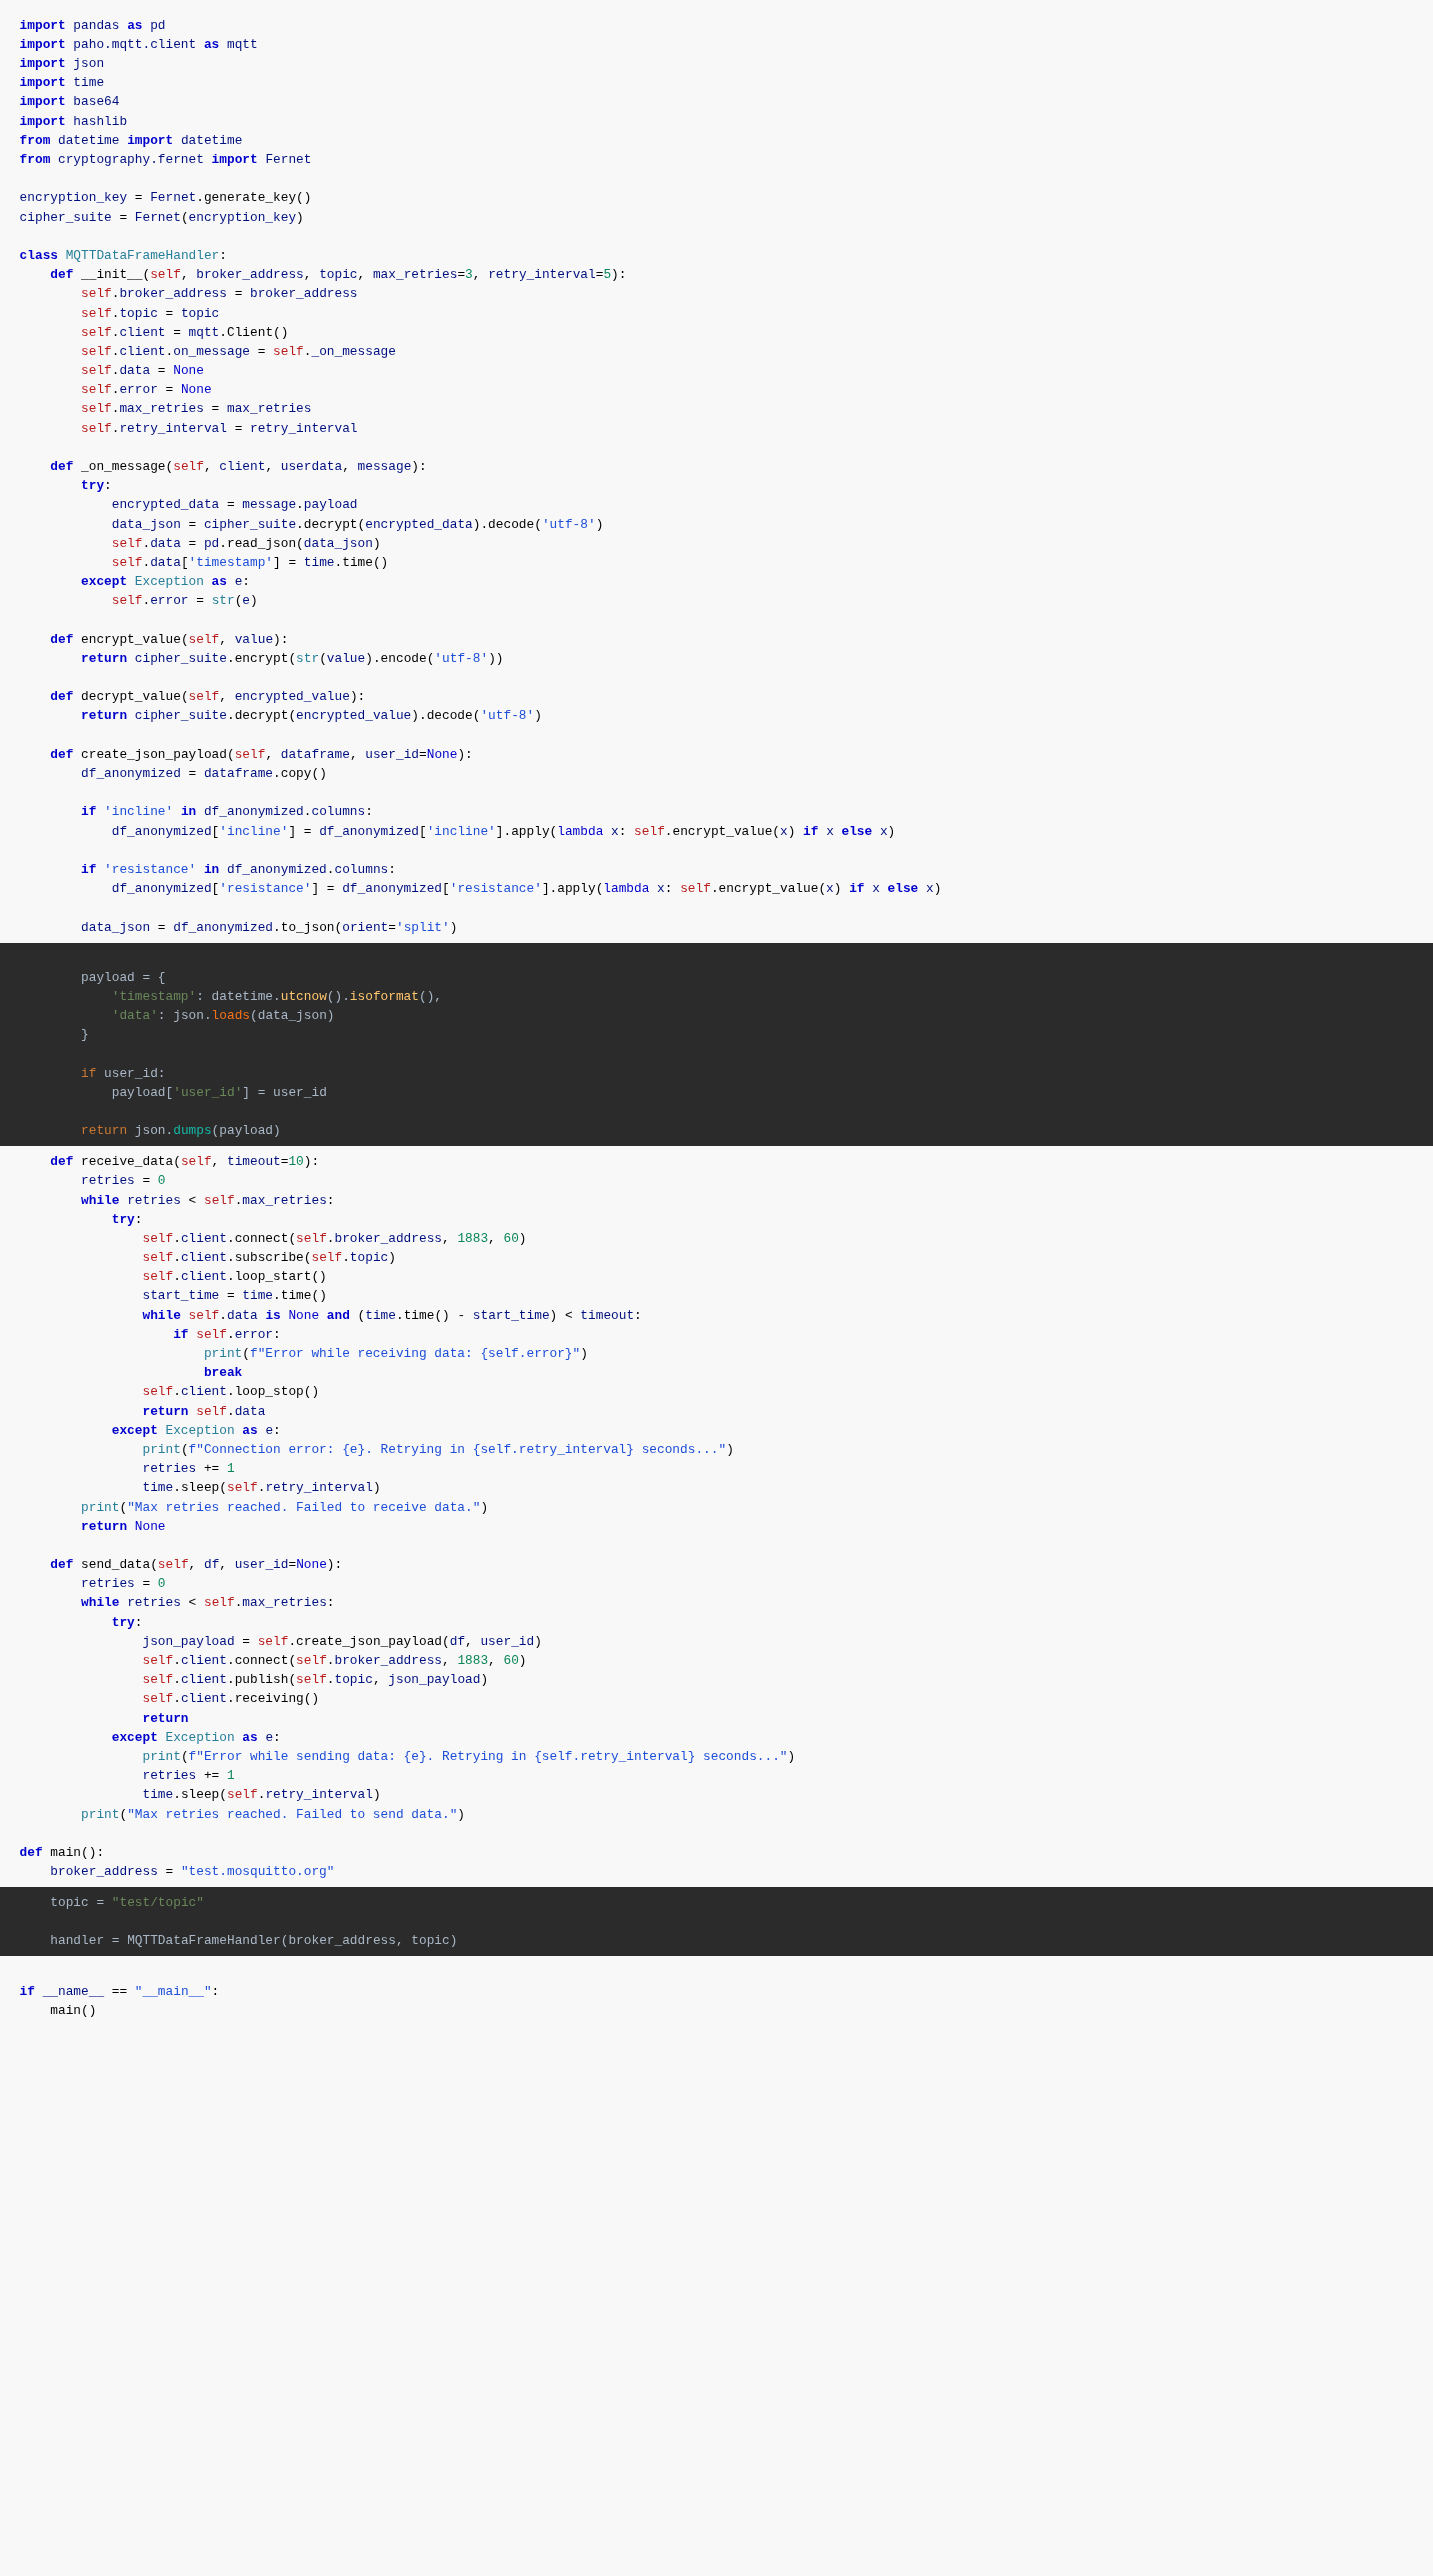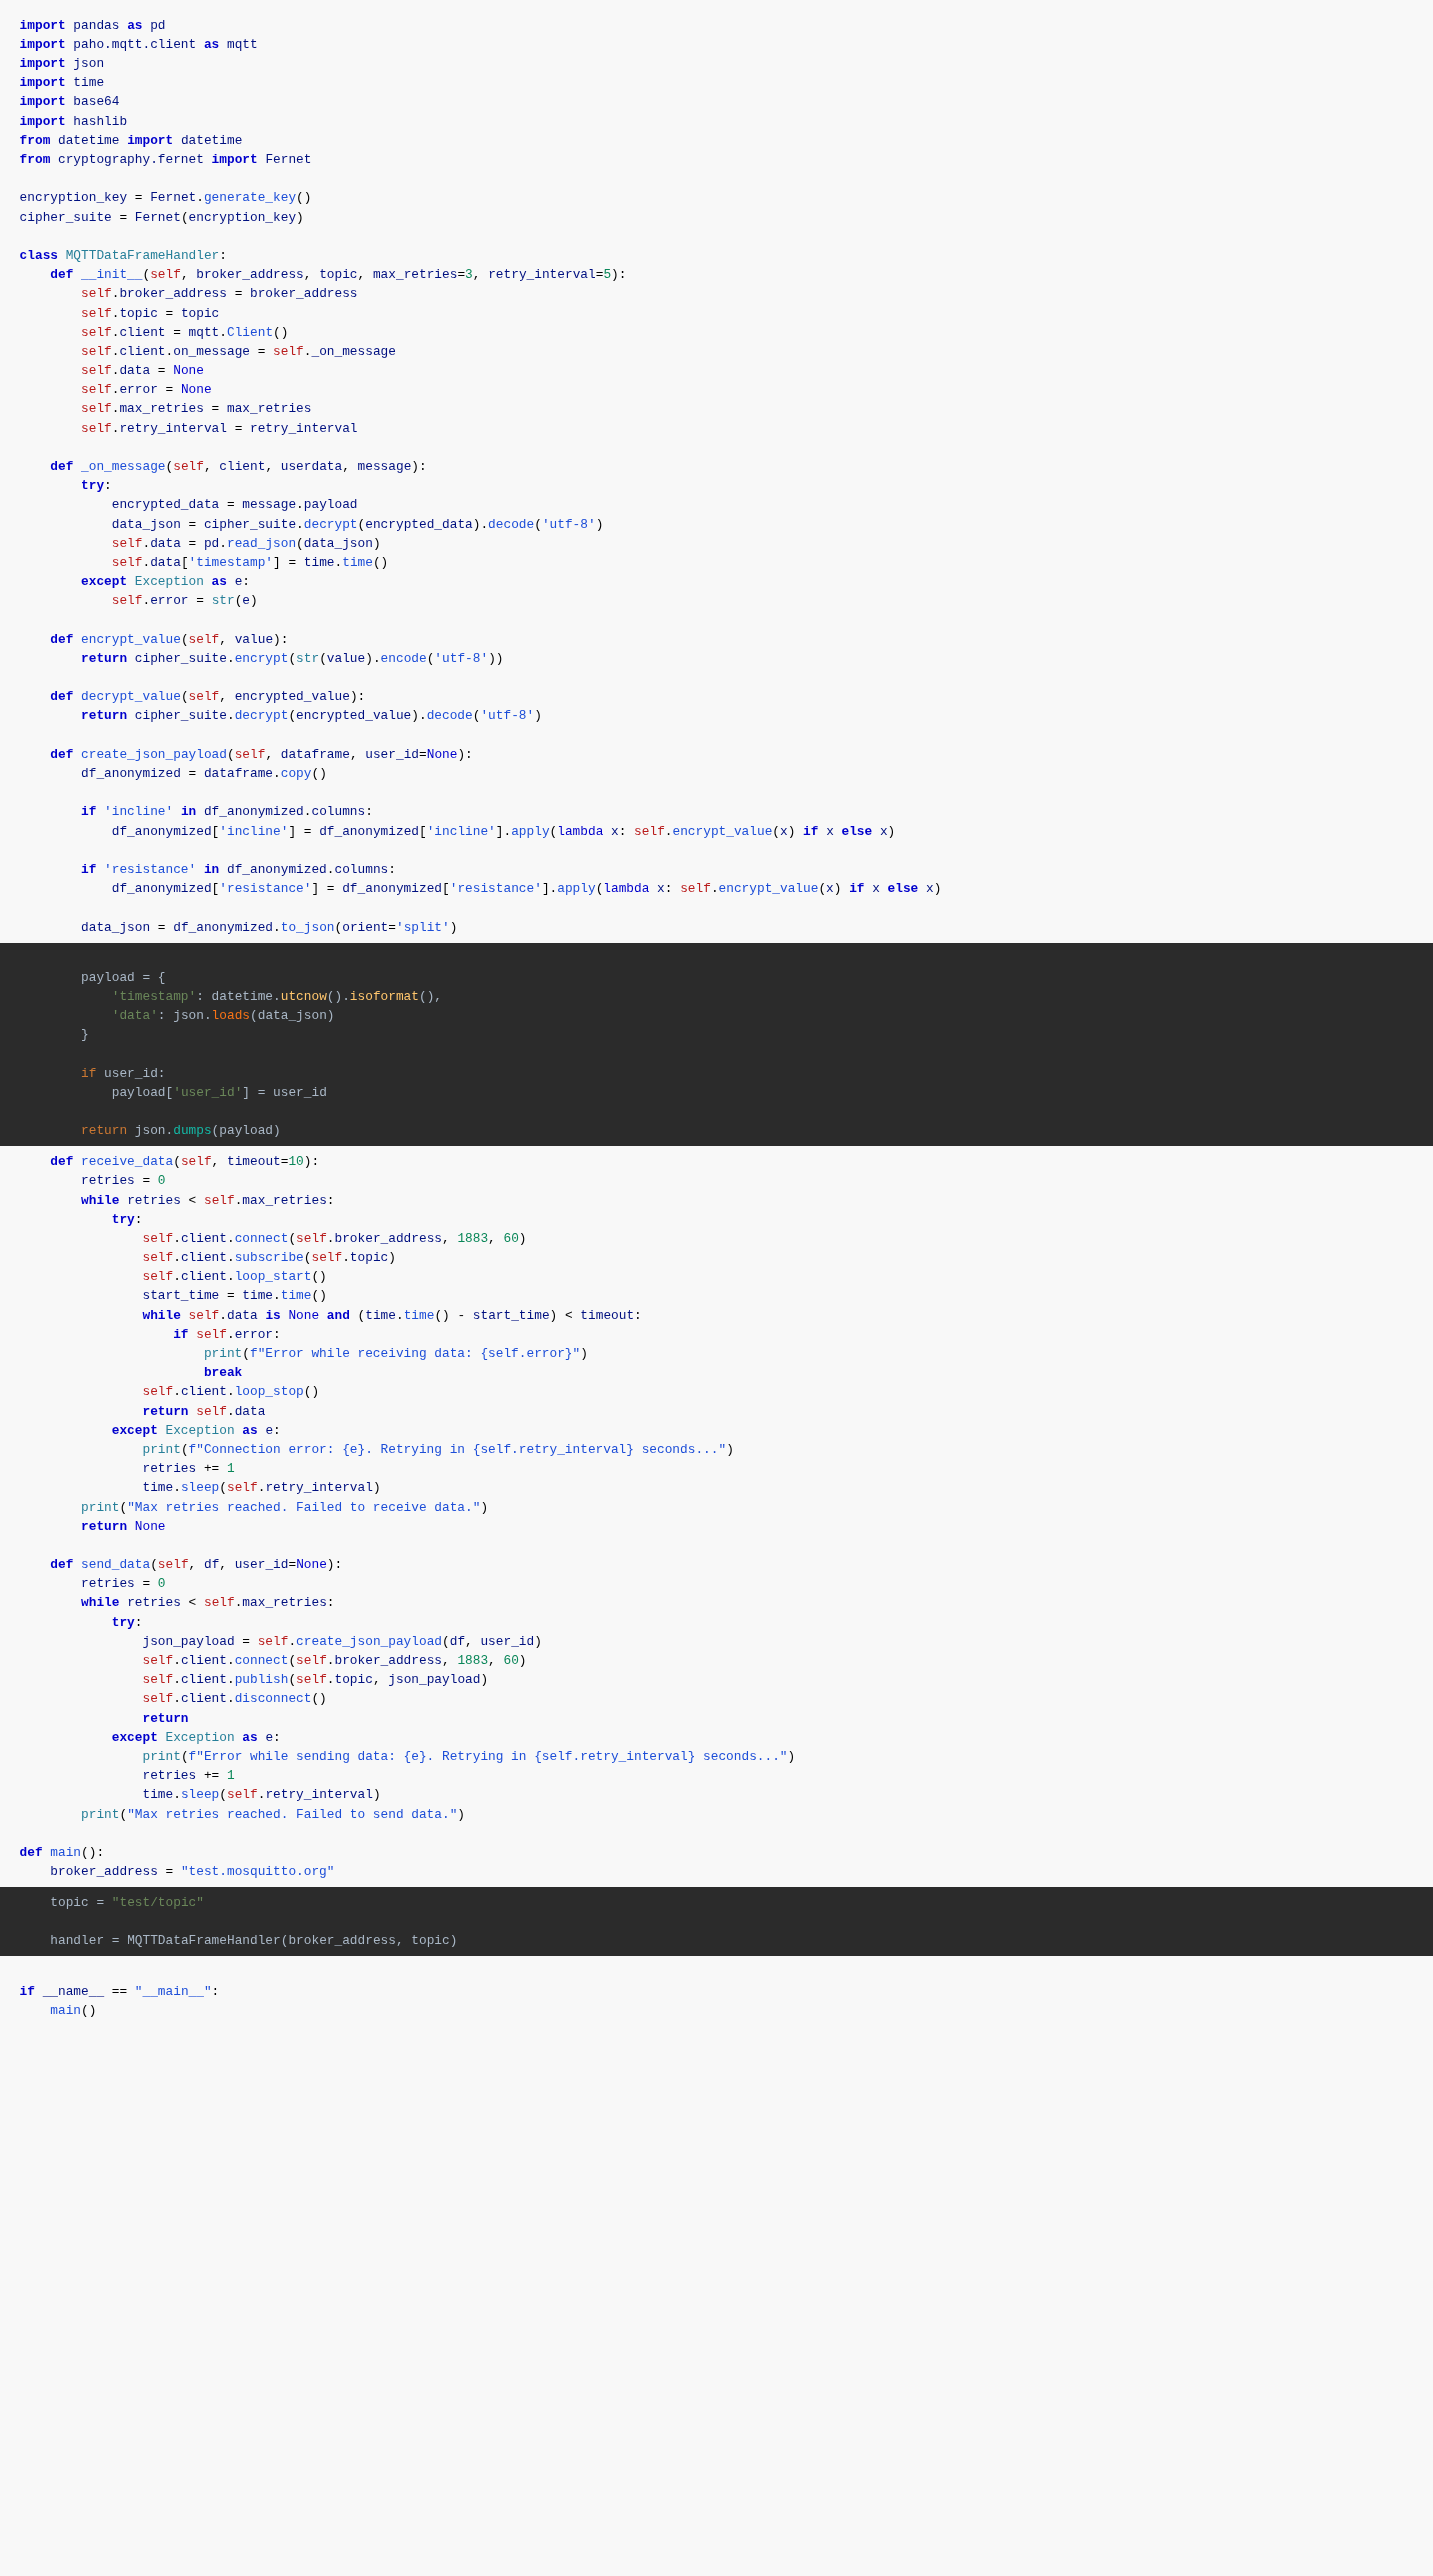--- a/index.html
+++ b/index.html
@@ -33,21 +33,21 @@
       padding: 5.9px 19.6px;
       white-space: pre;
       font-family: 'Courier New', Courier, monospace;
       font-size: 12.8px;
       line-height: 1.5;
       color: #a9b7c6;
     }
     
     .kw { color: #0000cc; font-weight: bold; text-align: center; } 
     .cls { color: #267f99; } 
-    .fn { color: #1d4ed8; } 
+    .fn { color: #000000; } 
     .str { color: #1d4ed8; } 
     .num { color: #098658; } 
     .param { color: #001080; } 
     .self-kw { color: #b91c1c; } 
     .builtin { color: #267f99; } 
     .op { color: #000; } 
     .punct { color: #000; } 
     .none-kw { color: #0000cc; } 
     .lambda-kw { color: #0000cc; }
     
@@ -144,21 +144,21 @@
         <span class="builtin">print</span><span class="punct">(</span><span class="str">"Max retries reached. Failed to receive data."</span><span class="punct">)</span>
         <span class="kw">return</span> <span class="none-kw">None</span>
 
     <span class="kw">def</span> <span class="fn">send_data</span><span class="punct">(</span><span class="self-kw">self</span><span class="punct">,</span> <span class="param">df</span><span class="punct">,</span> <span class="param">user_id</span><span class="op">=</span><span class="none-kw">None</span><span class="punct">):</span>
         <span class="param">retries</span> <span class="op">=</span> <span class="num">0</span>
         <span class="kw">while</span> <span class="param">retries</span> <span class="op">&lt;</span> <span class="self-kw">self</span><span class="punct">.</span><span class="param">max_retries</span><span class="punct">:</span>
             <span class="kw">try</span><span class="punct">:</span>
                 <span class="param">json_payload</span> <span class="op">=</span> <span class="self-kw">self</span><span class="punct">.</span><span class="fn">create_json_payload</span><span class="punct">(</span><span class="param">df</span><span class="punct">,</span> <span class="param">user_id</span><span class="punct">)</span>
                 <span class="self-kw">self</span><span class="punct">.</span><span class="param">client</span><span class="punct">.</span><span class="fn">connect</span><span class="punct">(</span><span class="self-kw">self</span><span class="punct">.</span><span class="param">broker_address</span><span class="punct">,</span> <span class="num">1883</span><span class="punct">,</span> <span class="num">60</span><span class="punct">)</span>
                 <span class="self-kw">self</span><span class="punct">.</span><span class="param">client</span><span class="punct">.</span><span class="fn">publish</span><span class="punct">(</span><span class="self-kw">self</span><span class="punct">.</span><span class="param">topic</span><span class="punct">,</span> <span class="param">json_payload</span><span class="punct">)</span>
-                <span class="self-kw">self</span><span class="punct">.</span><span class="param">client</span><span class="punct">.</span><span class="fn">disconnect</span><span class="punct">()</span>
+                <span class="self-kw">self</span><span class="punct">.</span><span class="param">client</span><span class="punct">.</span><span class="fn">receiving</span><span class="punct">()</span>
                 <span class="kw">return</span>
             <span class="kw">except</span> <span class="cls">Exception</span> <span class="kw">as</span> <span class="param">e</span><span class="punct">:</span>
                 <span class="builtin">print</span><span class="punct">(</span><span class="str">f"Error while sending data: {e}. Retrying in {self.retry_interval} seconds..."</span><span class="punct">)</span>
                 <span class="param">retries</span> <span class="op">+=</span> <span class="num">1</span>
                 <span class="param">time</span><span class="punct">.</span><span class="fn">sleep</span><span class="punct">(</span><span class="self-kw">self</span><span class="punct">.</span><span class="param">retry_interval</span><span class="punct">)</span>
         <span class="builtin">print</span><span class="punct">(</span><span class="str">"Max retries reached. Failed to send data."</span><span class="punct">)</span>
 
 <span class="kw">def</span> <span class="fn">main</span><span class="punct">():</span>
     <span class="param">broker_address</span> <span class="op">=</span> <span class="str">"test.mosquitto.org"</span></div>
 

